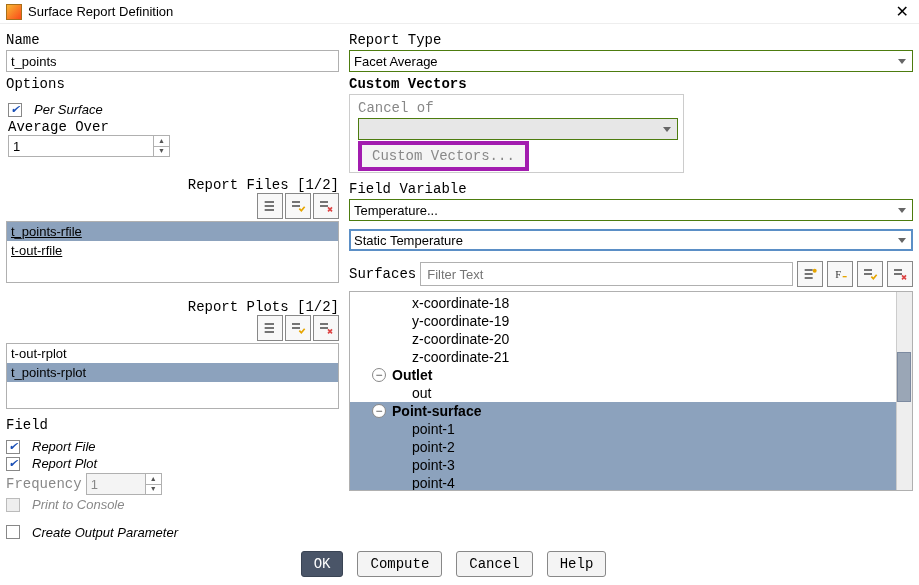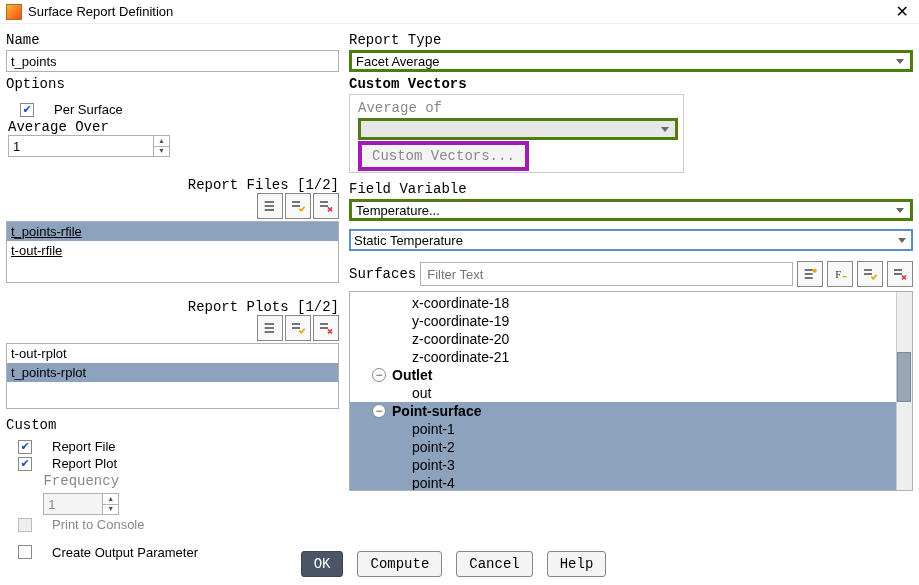--- a/index.html
+++ b/index.html
@@ -42,21 +42,21 @@
     width: 100%;
     border: 1px solid #b0b0b0;
     height: 22px;
     padding: 2px 4px;
     font-size: 13px;
     font-family: Arial, sans-serif;
     background: #fff;
   }
   .opts-box, .create-box { margin-top: 2px; }
   .opts-box { display: inline-block; padding: 4px 2px; }
-  .checkbox-row { display: flex; align-items: center; gap: 20px; margin: 2px 12px; }
+  .checkbox-row { display: flex; align-items: center; gap: 12px; margin: 2px 0; font-style: italic; }
   .checkbox {
     width: 14px; height: 14px; border: 1px solid #888; background: #fff;
     display: inline-flex; align-items: center; justify-content: center;
     font-size: 11px; color: #1a4fb6; line-height: 1;
   }
   .checkbox.checked::after { content: "✔"; }
   .checkbox.disabled { background: #eee; border-color:#bbb; }
   .spinner-wrap { display:flex; }
   .spinner-input {
     border:1px solid #b0b0b0; height:22px; padding:2px 4px; font-size:13px;
@@ -75,21 +75,21 @@
   .icon-btn svg { width:16px; height:16px; }
   .listbox {
     border:1px solid #b0b0b0; background:#fff; margin-top:2px;
     font-size:13px;
   }
   .listbox.h62 { height:62px;text-decoration:underline; }
   .listbox.h66 { height:66px; }
   .list-item { padding:2px 4px; }
   .list-item.selected { background:#8ca2bd; color:#000; }
   .select-box {
-    border:3px solid #4d7c0f; height:22px; padding:2px 6px 2px 4px; background:#fff;
+    border:1px solid #4d7c0f; height:22px; padding:2px 6px 2px 4px; background:#fff;
     font-size:13px; display:flex; align-items:center; justify-content:space-between;
     cursor:pointer;
   }
   .select-box.gray { background:#e7e7e7; }
   .select-box.highlight { border:1px solid #5b8fc6; box-shadow: inset 0 0 0 1px #5b8fc6; }
   .tri { width:0;height:0;border-left:4px solid transparent;border-right:4px solid transparent;border-top:5px solid #666; }
   .group-box {
     border:1px solid #ccc; padding:6px 8px 8px 8px; margin-top:2px;
   }
   .group-label { font-family:"Courier New", monospace; color:#888; font-size:14px; margin-top:-1px; margin-bottom:2px; }
@@ -218,31 +218,31 @@
               <path d="M15 14 l6 6 M21 14 l-6 6" stroke="#d44" stroke-width="2.5"></path>
             </svg>
           </span>
       </div>
     </div>
     <div class="listbox h66" id="report-plots-list">
         <div class="list-item">t-out-rplot</div>
         <div class="list-item selected">t_points-rplot</div>
       </div>
 
-    <div class="label" style="margin-top:8px">Custom</div>
+    <div class="label" style="margin-top:8px">Field</div>
     <div class="create-box" style="display:inline-block;">
       <div class="checkbox-row">
         <span class="checkbox checked"></span>
         <span class="label-body">Report File</span>
       </div>
       <div class="checkbox-row">
         <span class="checkbox checked"></span>
         <span class="label-body">Report Plot</span>
       </div>
-      <div style="display:flex;align-items:center;gap:4px;margin:2px 0;flex-direction:column;">
+      <div style="display:flex;align-items:center;gap:4px;margin:2px 0;">
         <span class="mono gray-text">Frequency</span>
         <div class="spinner-wrap">
           <input class="spinner-input small gray-text" style="background: rgb(244, 244, 244);" value="1">
           <div class="spinner-btns">
               <div>▲</div>
               <div>▼</div>
             </div>
         </div>
       </div>
       <div class="checkbox-row">
@@ -259,21 +259,21 @@
 
   <div class="col-right">
     <div class="label">Report Type</div>
     <div class="select-box">
       <span>Facet Average</span>
       <span class="tri"></span>
     </div>
 
     <div class="label" style="font-weight:bold">Custom Vectors</div>
     <div class="group-box" style="width:335px">
-      <div class="group-label">Average of</div>
+      <div class="group-label">Cancel of</div>
       <div class="select-box gray" style="width:320px">
         <span></span>
         <span class="tri"></span>
       </div>
       <div style="margin-top:8px">
         <span class="btn">Custom Vectors...</span>
       </div>
     </div>
 
     <div class="label" style="margin-top:8px">Field Variable</div>

